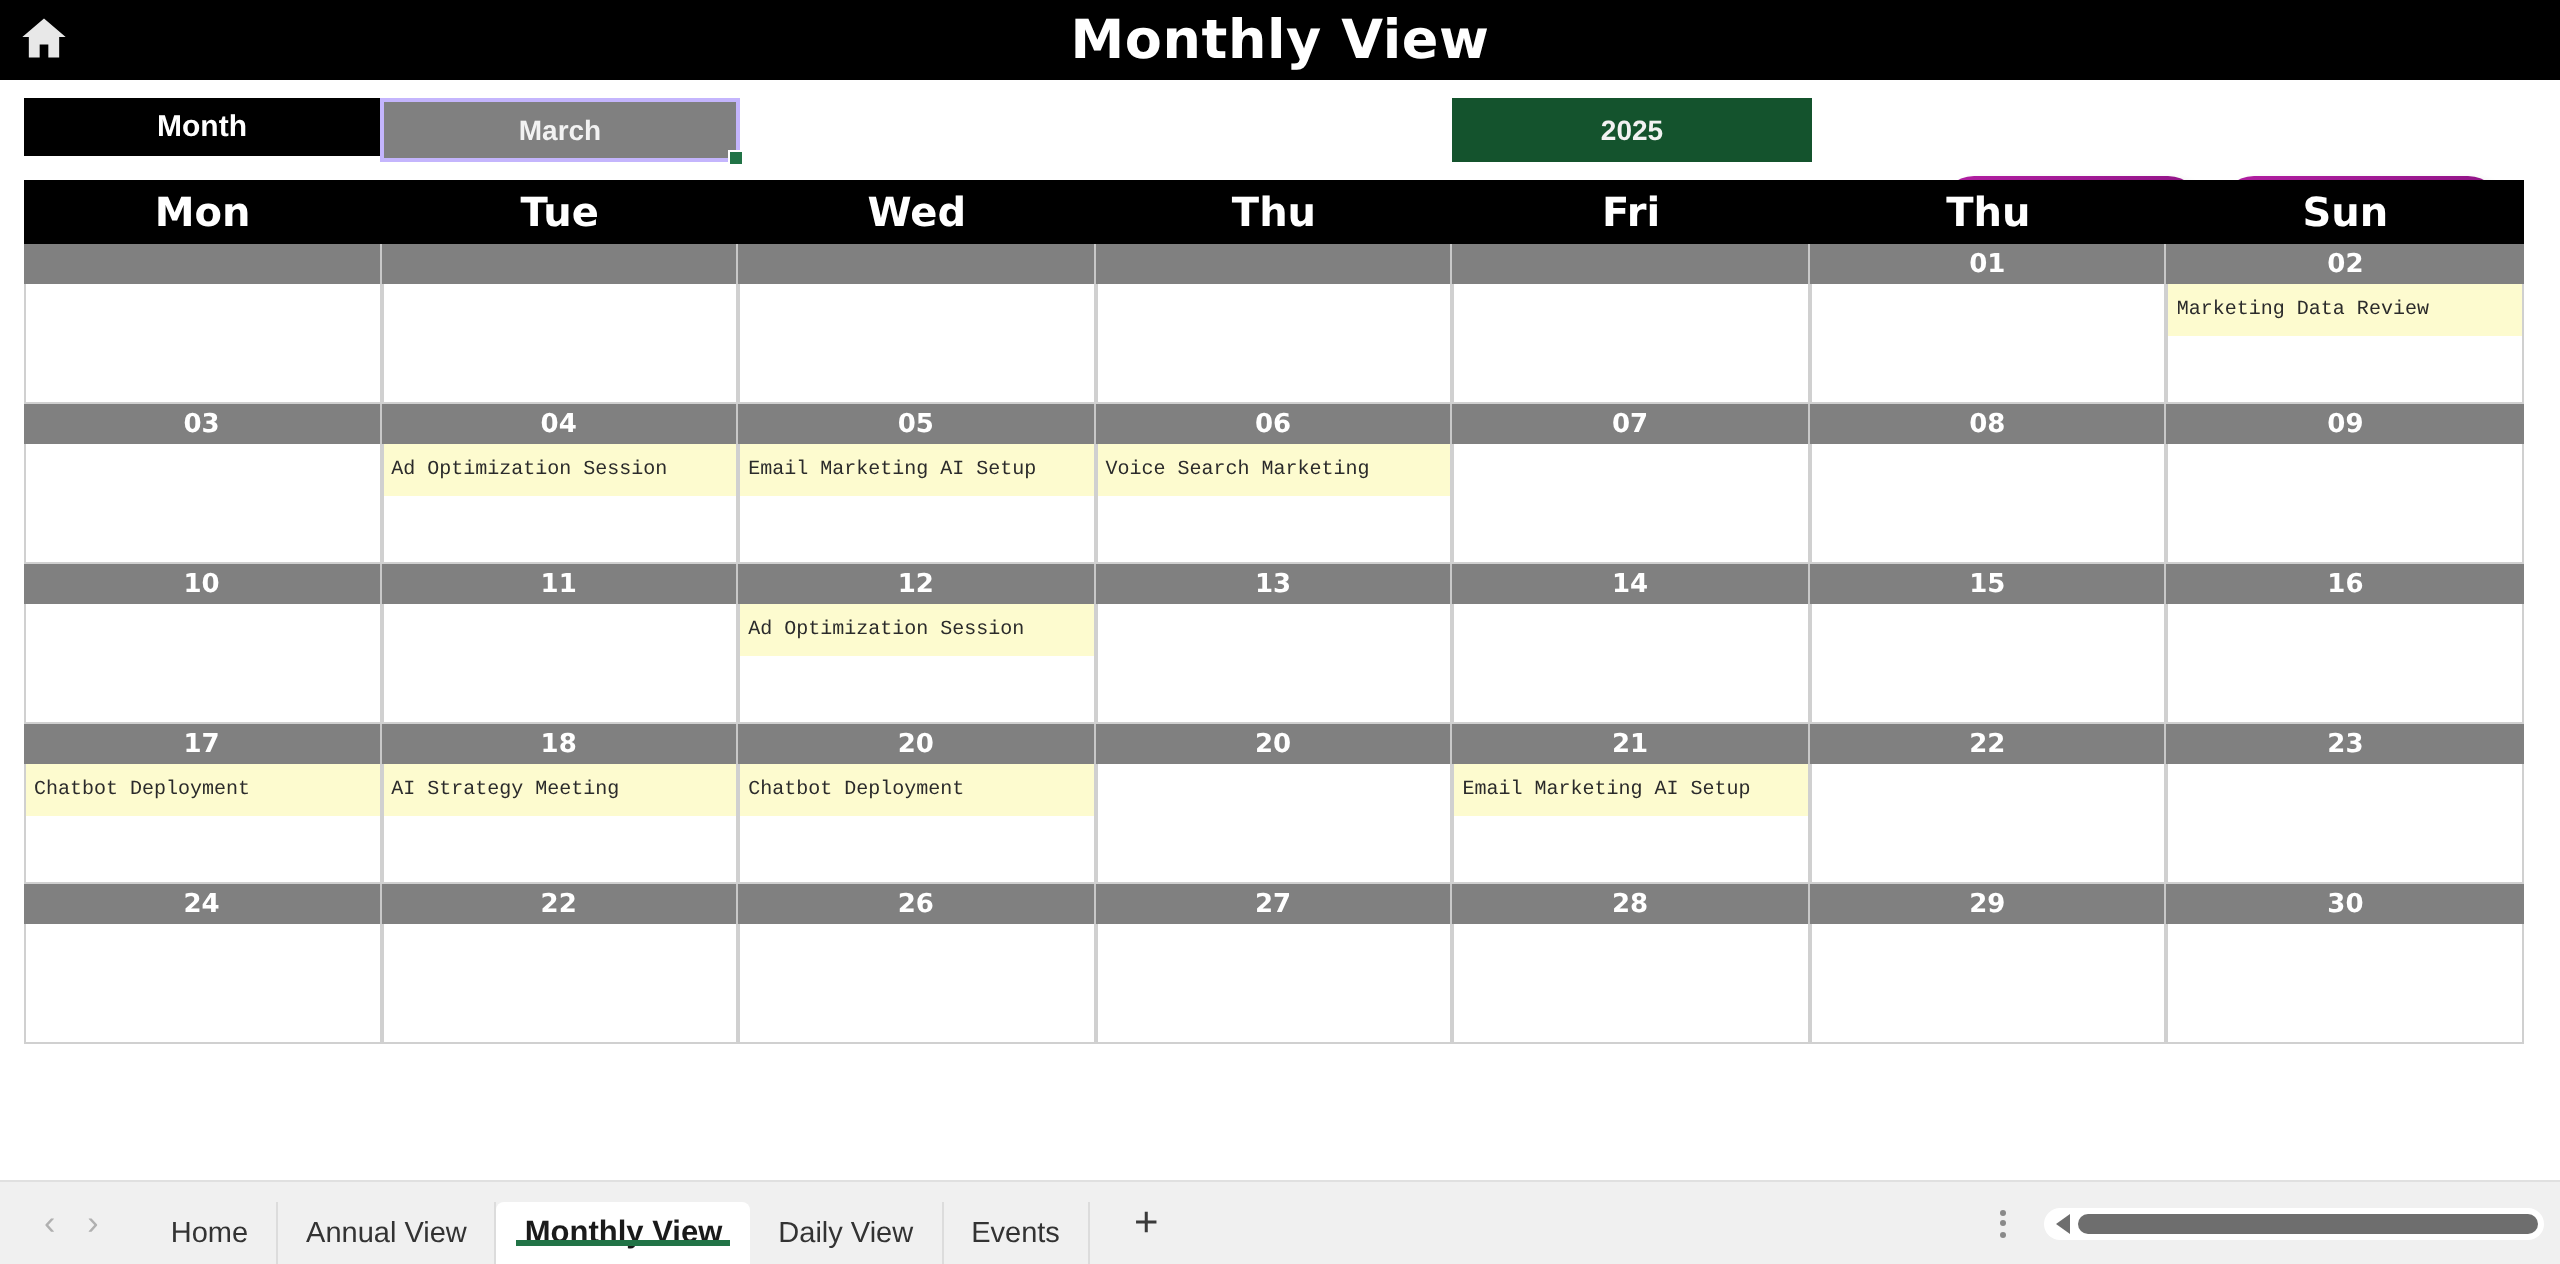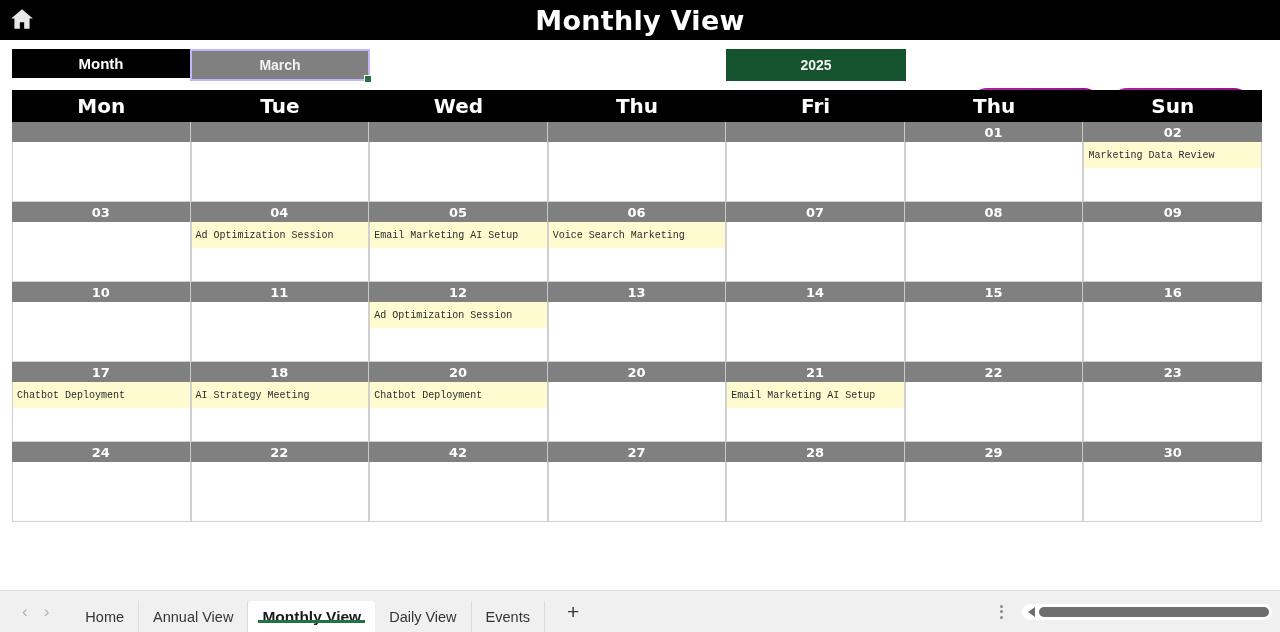--- a/index.html
+++ b/index.html
@@ -452,21 +452,21 @@
         <div class="body-cell">
           <div class="cell-empty"></div>
         </div>
         <div class="body-cell">
           <div class="cell-empty"></div>
         </div>
       </div>
       <div class="date-row">
         <div class="date-cell">24</div>
         <div class="date-cell">22</div>
-        <div class="date-cell">42</div>
+        <div class="date-cell">26</div>
         <div class="date-cell">27</div>
         <div class="date-cell">28</div>
         <div class="date-cell">29</div>
         <div class="date-cell">30</div>
       </div>
       <div class="body-row">
         <div class="body-cell">
           <div class="cell-empty"></div>
         </div>
         <div class="body-cell">

